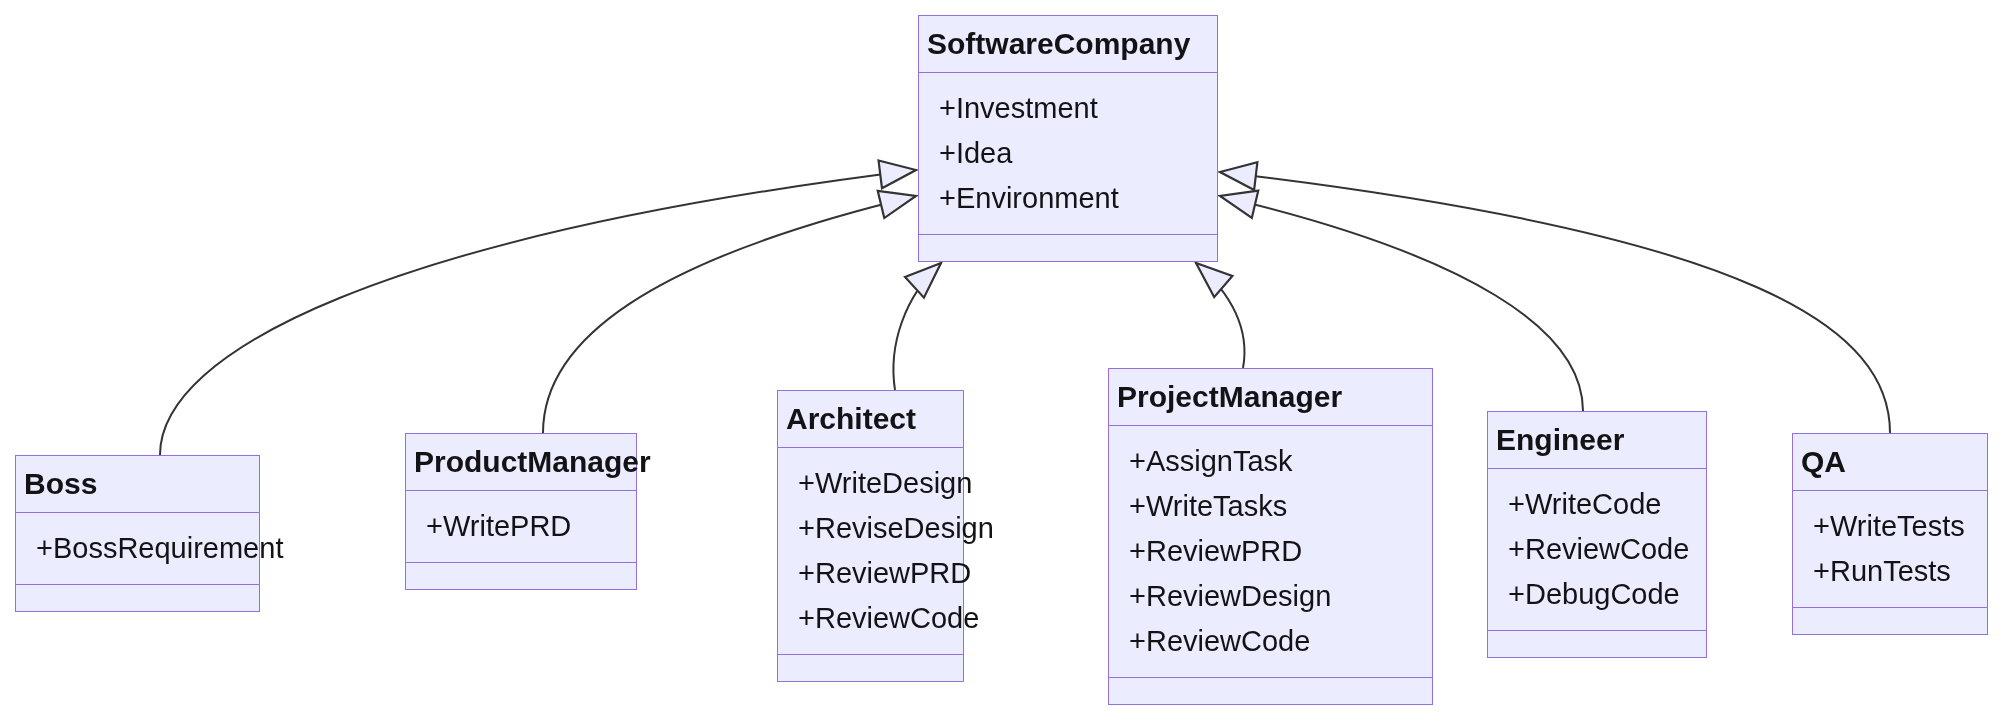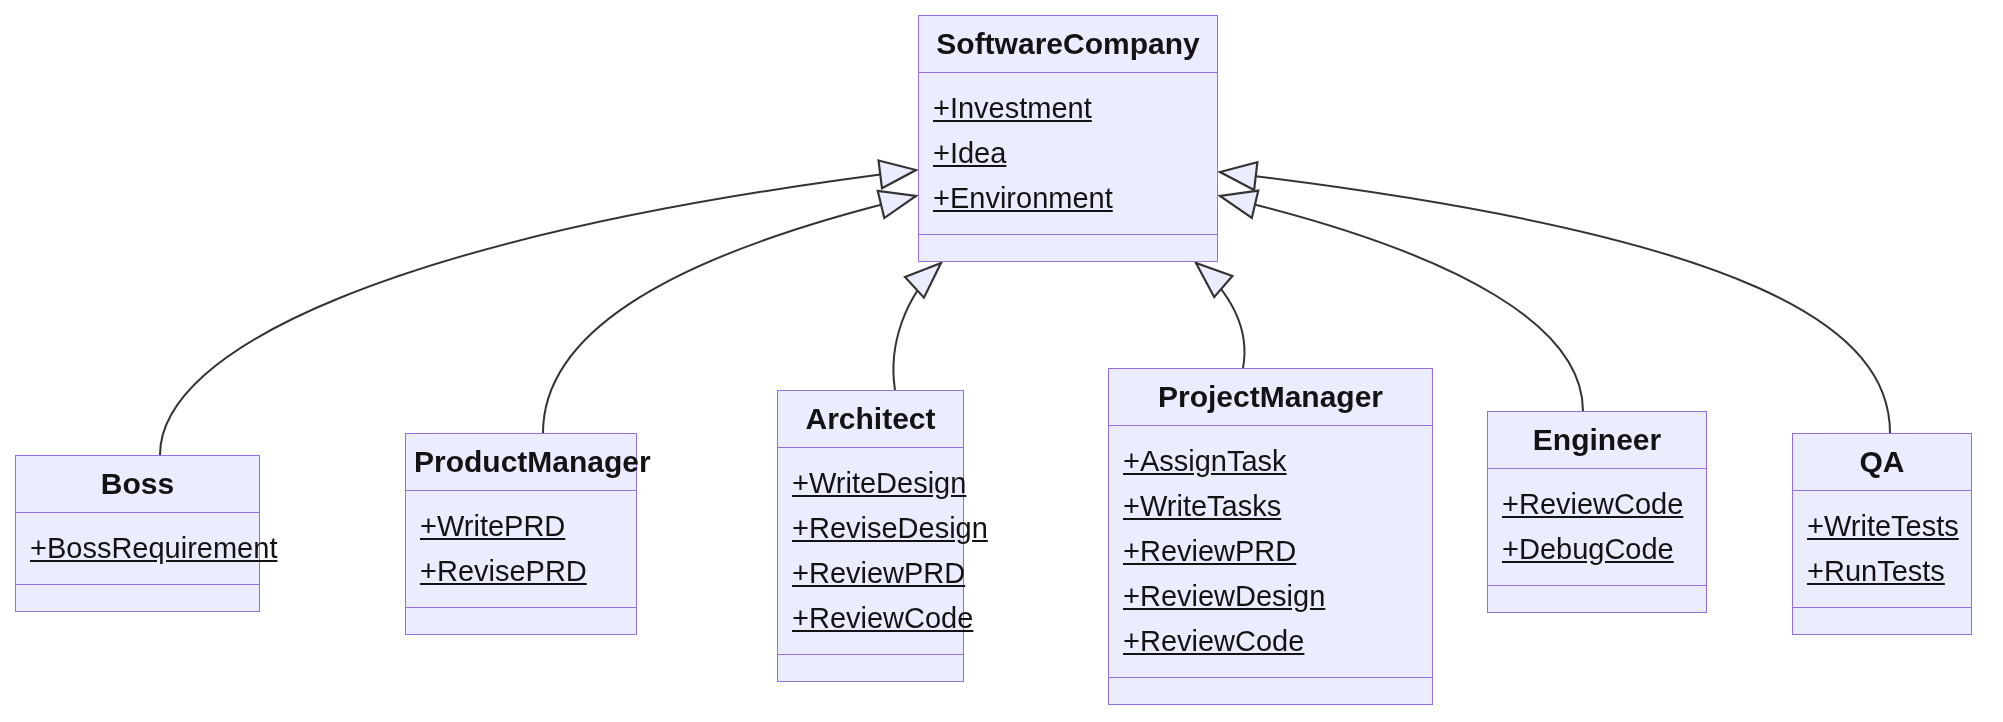--- a/index.html
+++ b/index.html
@@ -26,48 +26,46 @@
     stroke-width: 2px;
   }
   .class-box {
     position: absolute;
     background: #ECECFF;
     border: 1.5px solid #9370DB;
     box-sizing: border-box;
     color: #131316;
   }
   .class-title {
-    text-align: center;
     font-weight: bold;
     font-size: 30px;
     line-height: 34px;
     padding: 11px 8px;
     border-bottom: 1.5px solid #9370DB;
     white-space: nowrap;
   }
   .class-attrs {
-    padding: 13px 14px;
+    padding: 13px 20px;
     border-bottom: 1.5px solid #9370DB;
     font-size: 29px;
-    text-decoration: underline;
   }
   .member {
     line-height: 45px;
     white-space: nowrap;
   }
   .class-methods {
     height: 26px;
   }
   #box-softwarecompany { left: 918px;  top: 15px;  width: 300px; }
   #box-boss            { left: 15px;   top: 455px; width: 245px; }
   #box-productmanager  { left: 405px;  top: 433px; width: 232px; }
   #box-architect       { left: 777px;  top: 390px; width: 187px; }
   #box-projectmanager  { left: 1108px; top: 368px; width: 325px; }
   #box-engineer        { left: 1479px; top: 411px; width: 220px; margin-left: 8px; }
-  #box-qa              { left: 1792px; top: 433px; width: 180px; }
+  #box-qa              { left: 1792px; top: 433px; width: 196px; }
 </style>
 </head>
 <body>
 
 <svg class="edges" width="2003" height="722" aria-hidden="true">
   <defs>
     <marker id="tri-inherit" markerUnits="strokeWidth" markerWidth="20" markerHeight="16" refX="19" refY="8" orient="auto">
       <path d="M1,1 L19,8 L1,15 Z" fill="#ECECFF" stroke="#333333" stroke-width="1.1"></path>
     </marker>
   </defs>
@@ -94,21 +92,20 @@
   <div class="class-attrs">
     <div class="member">+BossRequirement</div>
   </div>
   <div class="class-methods"></div>
 </div>
 
 <div class="class-box" id="box-productmanager">
   <div class="class-title">ProductManager</div>
   <div class="class-attrs">
     <div class="member">+WritePRD</div>
-    <div class="member">+RevisePRD</div>
   </div>
   <div class="class-methods"></div>
 </div>
 
 <div class="class-box" id="box-architect">
   <div class="class-title">Architect</div>
   <div class="class-attrs">
     <div class="member">+WriteDesign</div>
     <div class="member">+ReviseDesign</div>
     <div class="member">+ReviewPRD</div>
@@ -125,20 +122,21 @@
     <div class="member">+ReviewPRD</div>
     <div class="member">+ReviewDesign</div>
     <div class="member">+ReviewCode</div>
   </div>
   <div class="class-methods"></div>
 </div>
 
 <div class="class-box" id="box-engineer">
   <div class="class-title">Engineer</div>
   <div class="class-attrs">
+    <div class="member">+WriteCode</div>
     <div class="member">+ReviewCode</div>
     <div class="member">+DebugCode</div>
   </div>
   <div class="class-methods"></div>
 </div>
 
 <div class="class-box" id="box-qa">
   <div class="class-title">QA</div>
   <div class="class-attrs">
     <div class="member">+WriteTests</div>

